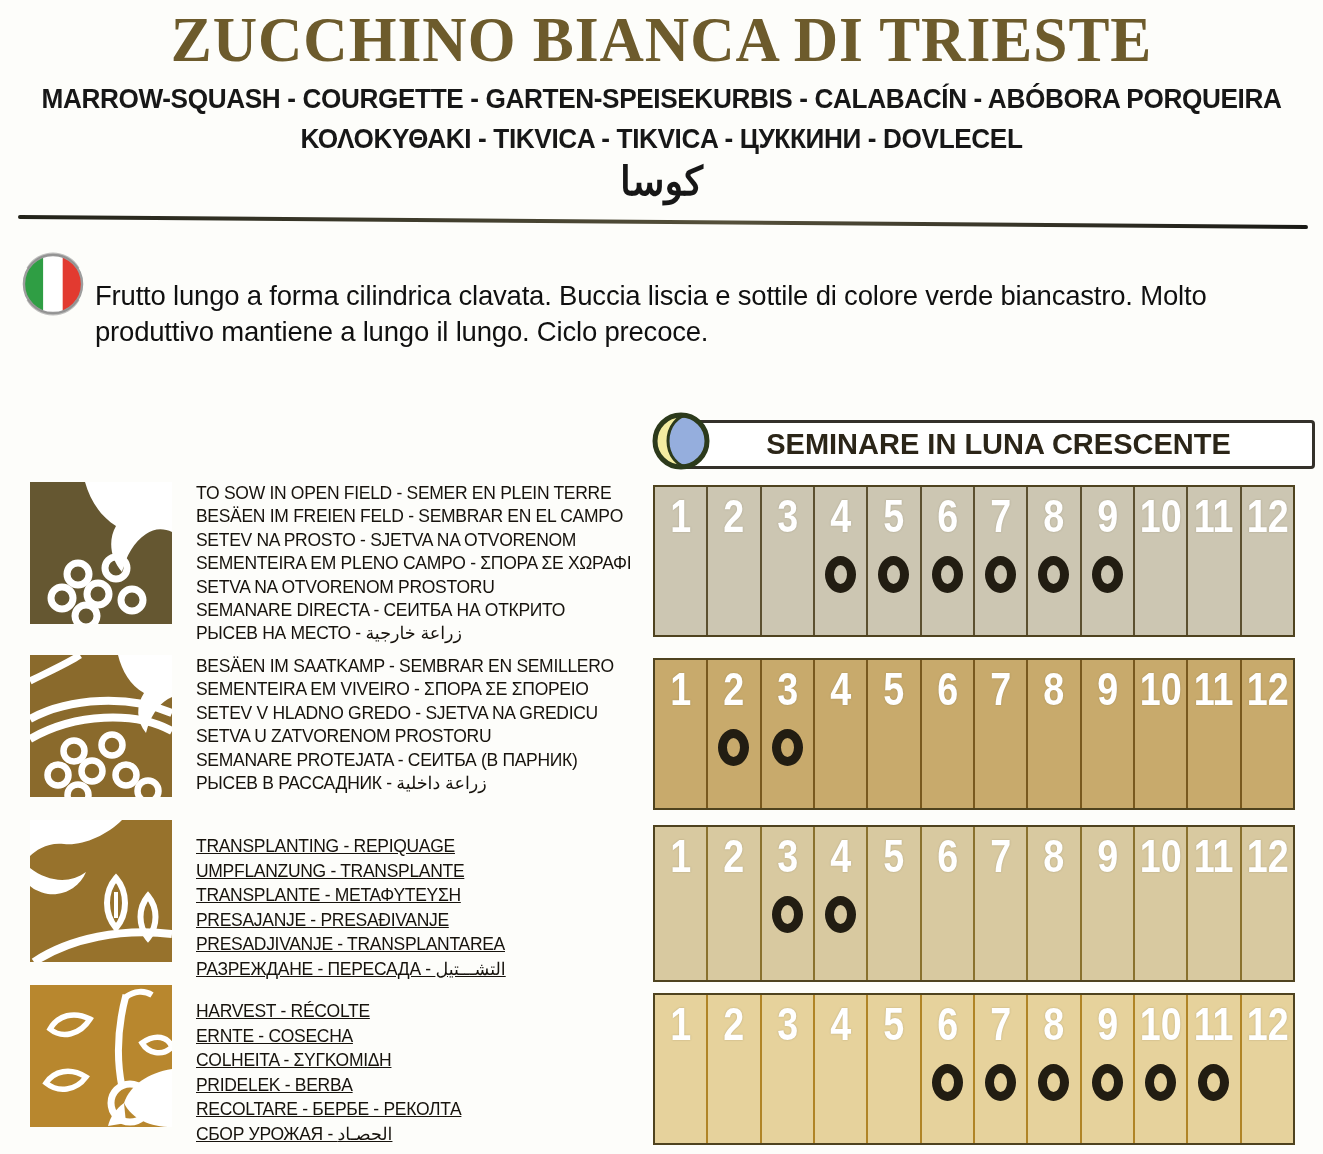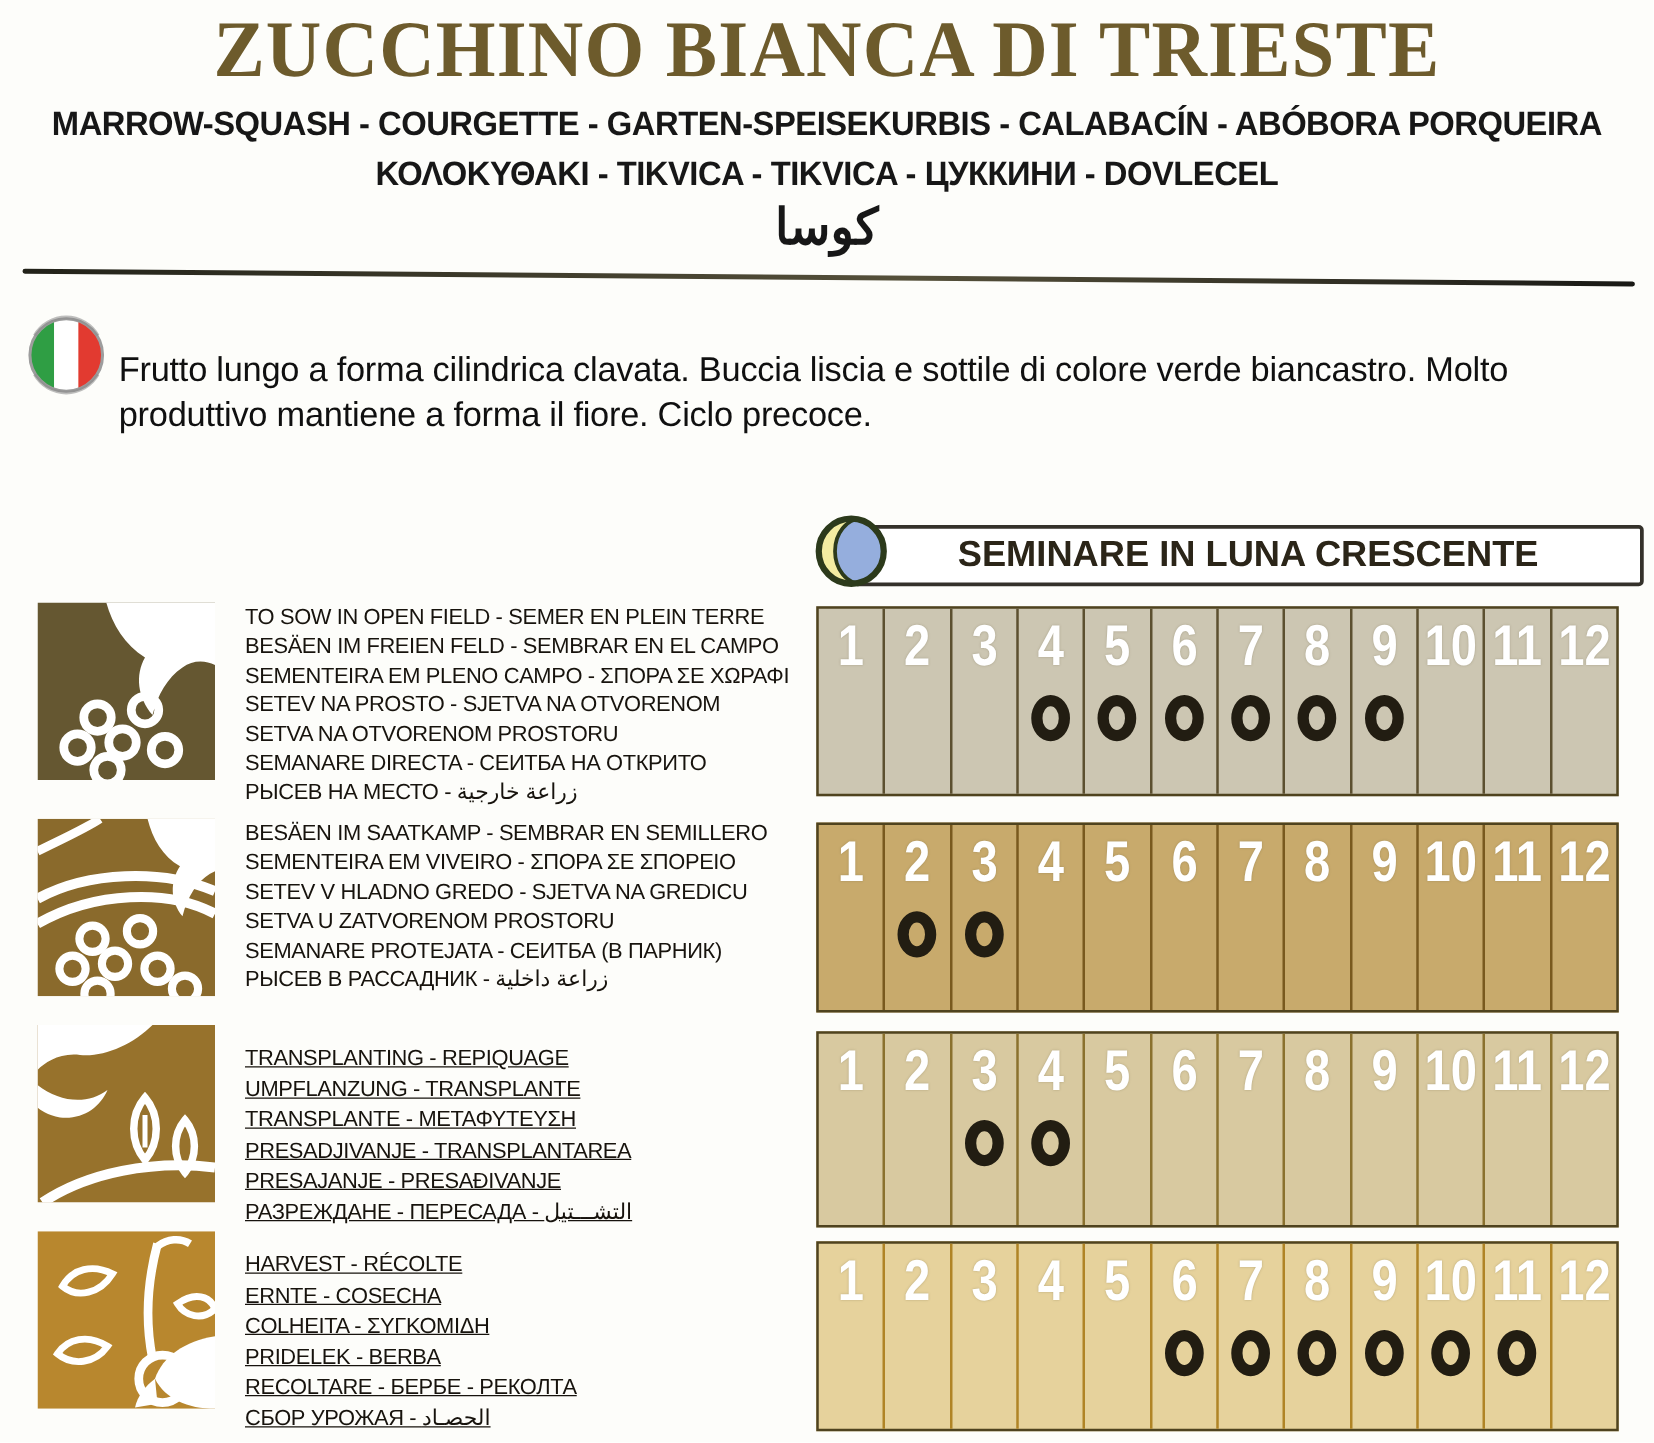--- a/index.html
+++ b/index.html
@@ -90,21 +90,21 @@
       <g clip-path="url(#fc)">
         <rect x="0" y="0" width="22" height="64" fill="#2f9e44"></rect>
         <rect x="22" y="0" width="20" height="64" fill="#ffffff"></rect>
         <rect x="42" y="0" width="22" height="64" fill="#e23a30"></rect>
       </g>
       <circle cx="32" cy="32" r="30" fill="none" stroke="#9d9d9d" stroke-width="2.5"></circle>
       <path d="M6,16 A30 30 0 0 1 58,16" fill="none" stroke="#8a8a8a" stroke-width="3" opacity=".55"></path>
       <path d="M6,48 A30 30 0 0 0 58,48" fill="none" stroke="#8a8a8a" stroke-width="3" opacity=".55"></path>
     </svg>
   </span>
-  <p class="desc">Frutto lungo a forma cilindrica clavata. Buccia liscia e sottile di colore verde biancastro. Molto produttivo mantiene a forma il fiore. Ciclo precoce.</p>
+  <p class="desc">Frutto lungo a forma cilindrica clavata. Buccia liscia e sottile di colore verde biancastro. Molto produttivo mantiene a lungo il lungo. Ciclo precoce.</p>
 
   <div class="banner">
     <div class="banner-rect">
       <span class="banner-label">SEMINARE IN LUNA CRESCENTE</span>
     </div>
     <span class="moon">
       <svg width="60" height="60" viewBox="0 0 60 60">
         <defs>
             <clipPath id="mc">
               <circle cx="30" cy="30" r="26"></circle>
@@ -130,22 +130,22 @@
           <circle cx="32" cy="116" r="11"></circle>
             <circle cx="68" cy="112" r="11"></circle>
           <circle cx="102" cy="118" r="11"></circle>
             <circle cx="56" cy="134" r="11"></circle>
         </g>
       </svg>
     </span>
     <div class="labels">
         <div>TO SOW IN OPEN FIELD - SEMER EN PLEIN TERRE</div>
         <div>BESÄEN IM FREIEN FELD - SEMBRAR EN EL CAMPO</div>
+        <div>SETEV NA PROSTO - SJETVA NA OTVORENOM</div>
         <div>SEMENTEIRA EM PLENO CAMPO - ΣΠΟΡΑ ΣΕ ΧΩΡΑΦΙ</div>
-        <div>SETEV NA PROSTO - SJETVA NA OTVORENOM</div>
         <div>SETVA NA OTVORENOM PROSTORU</div>
         <div>SEMANARE DIRECTA - СЕИТБА НА ОТКРИТО</div>
         <div>РЫСЕВ НА МЕСТО - زراعة خارجية</div>
       </div>
     <div class="month-table" style="background: rgb(204, 198, 178);">
         <div class="cell" style="border-right-color: rgb(92, 80, 48);">
           <span class="mnum">1</span>
         </div>
         <div class="cell" style="border-right-color: rgb(92, 80, 48);">
           <span class="mnum">2</span>
@@ -267,22 +267,22 @@
         <path d="M86,58 C74,72 74,94 86,108 C98,94 98,72 86,58 Z" fill="none" stroke="#fff" stroke-width="6"></path>
         <path d="M86,72 L86,98" fill="none" stroke="#fff" stroke-width="4"></path>
         <path d="M118,76 C108,88 108,106 118,118 C128,106 128,88 118,76 Z" fill="none" stroke="#fff" stroke-width="6"></path>
         <path d="M4,142 C40,118 92,108 142,114" fill="none" stroke="#fff" stroke-width="8"></path>
       </svg>
     </span>
     <div class="labels">
         <div>TRANSPLANTING - REPIQUAGE</div>
         <div>UMPFLANZUNG - TRANSPLANTE</div>
         <div>TRANSPLANTE - ΜΕΤΑΦΥΤΕΥΣΗ</div>
+        <div>PRESAJANJE - PRESAĐIVANJE</div>
         <div>PRESADJIVANJE - TRANSPLANTAREA</div>
-        <div>PRESAJANJE - PRESAĐIVANJE</div>
         <div>РАЗРЕЖДАНЕ - ПЕРЕСАДА - التشـــتيل</div>
       </div>
     <div class="month-table" style="background: rgb(216, 201, 160);">
         <div class="cell" style="border-right-color: rgb(138, 113, 46);">
           <span class="mnum">1</span>
         </div>
         <div class="cell" style="border-right-color: rgb(138, 113, 46);">
           <span class="mnum">2</span>
         </div>
         <div class="cell" style="border-right-color: rgb(138, 113, 46);">

